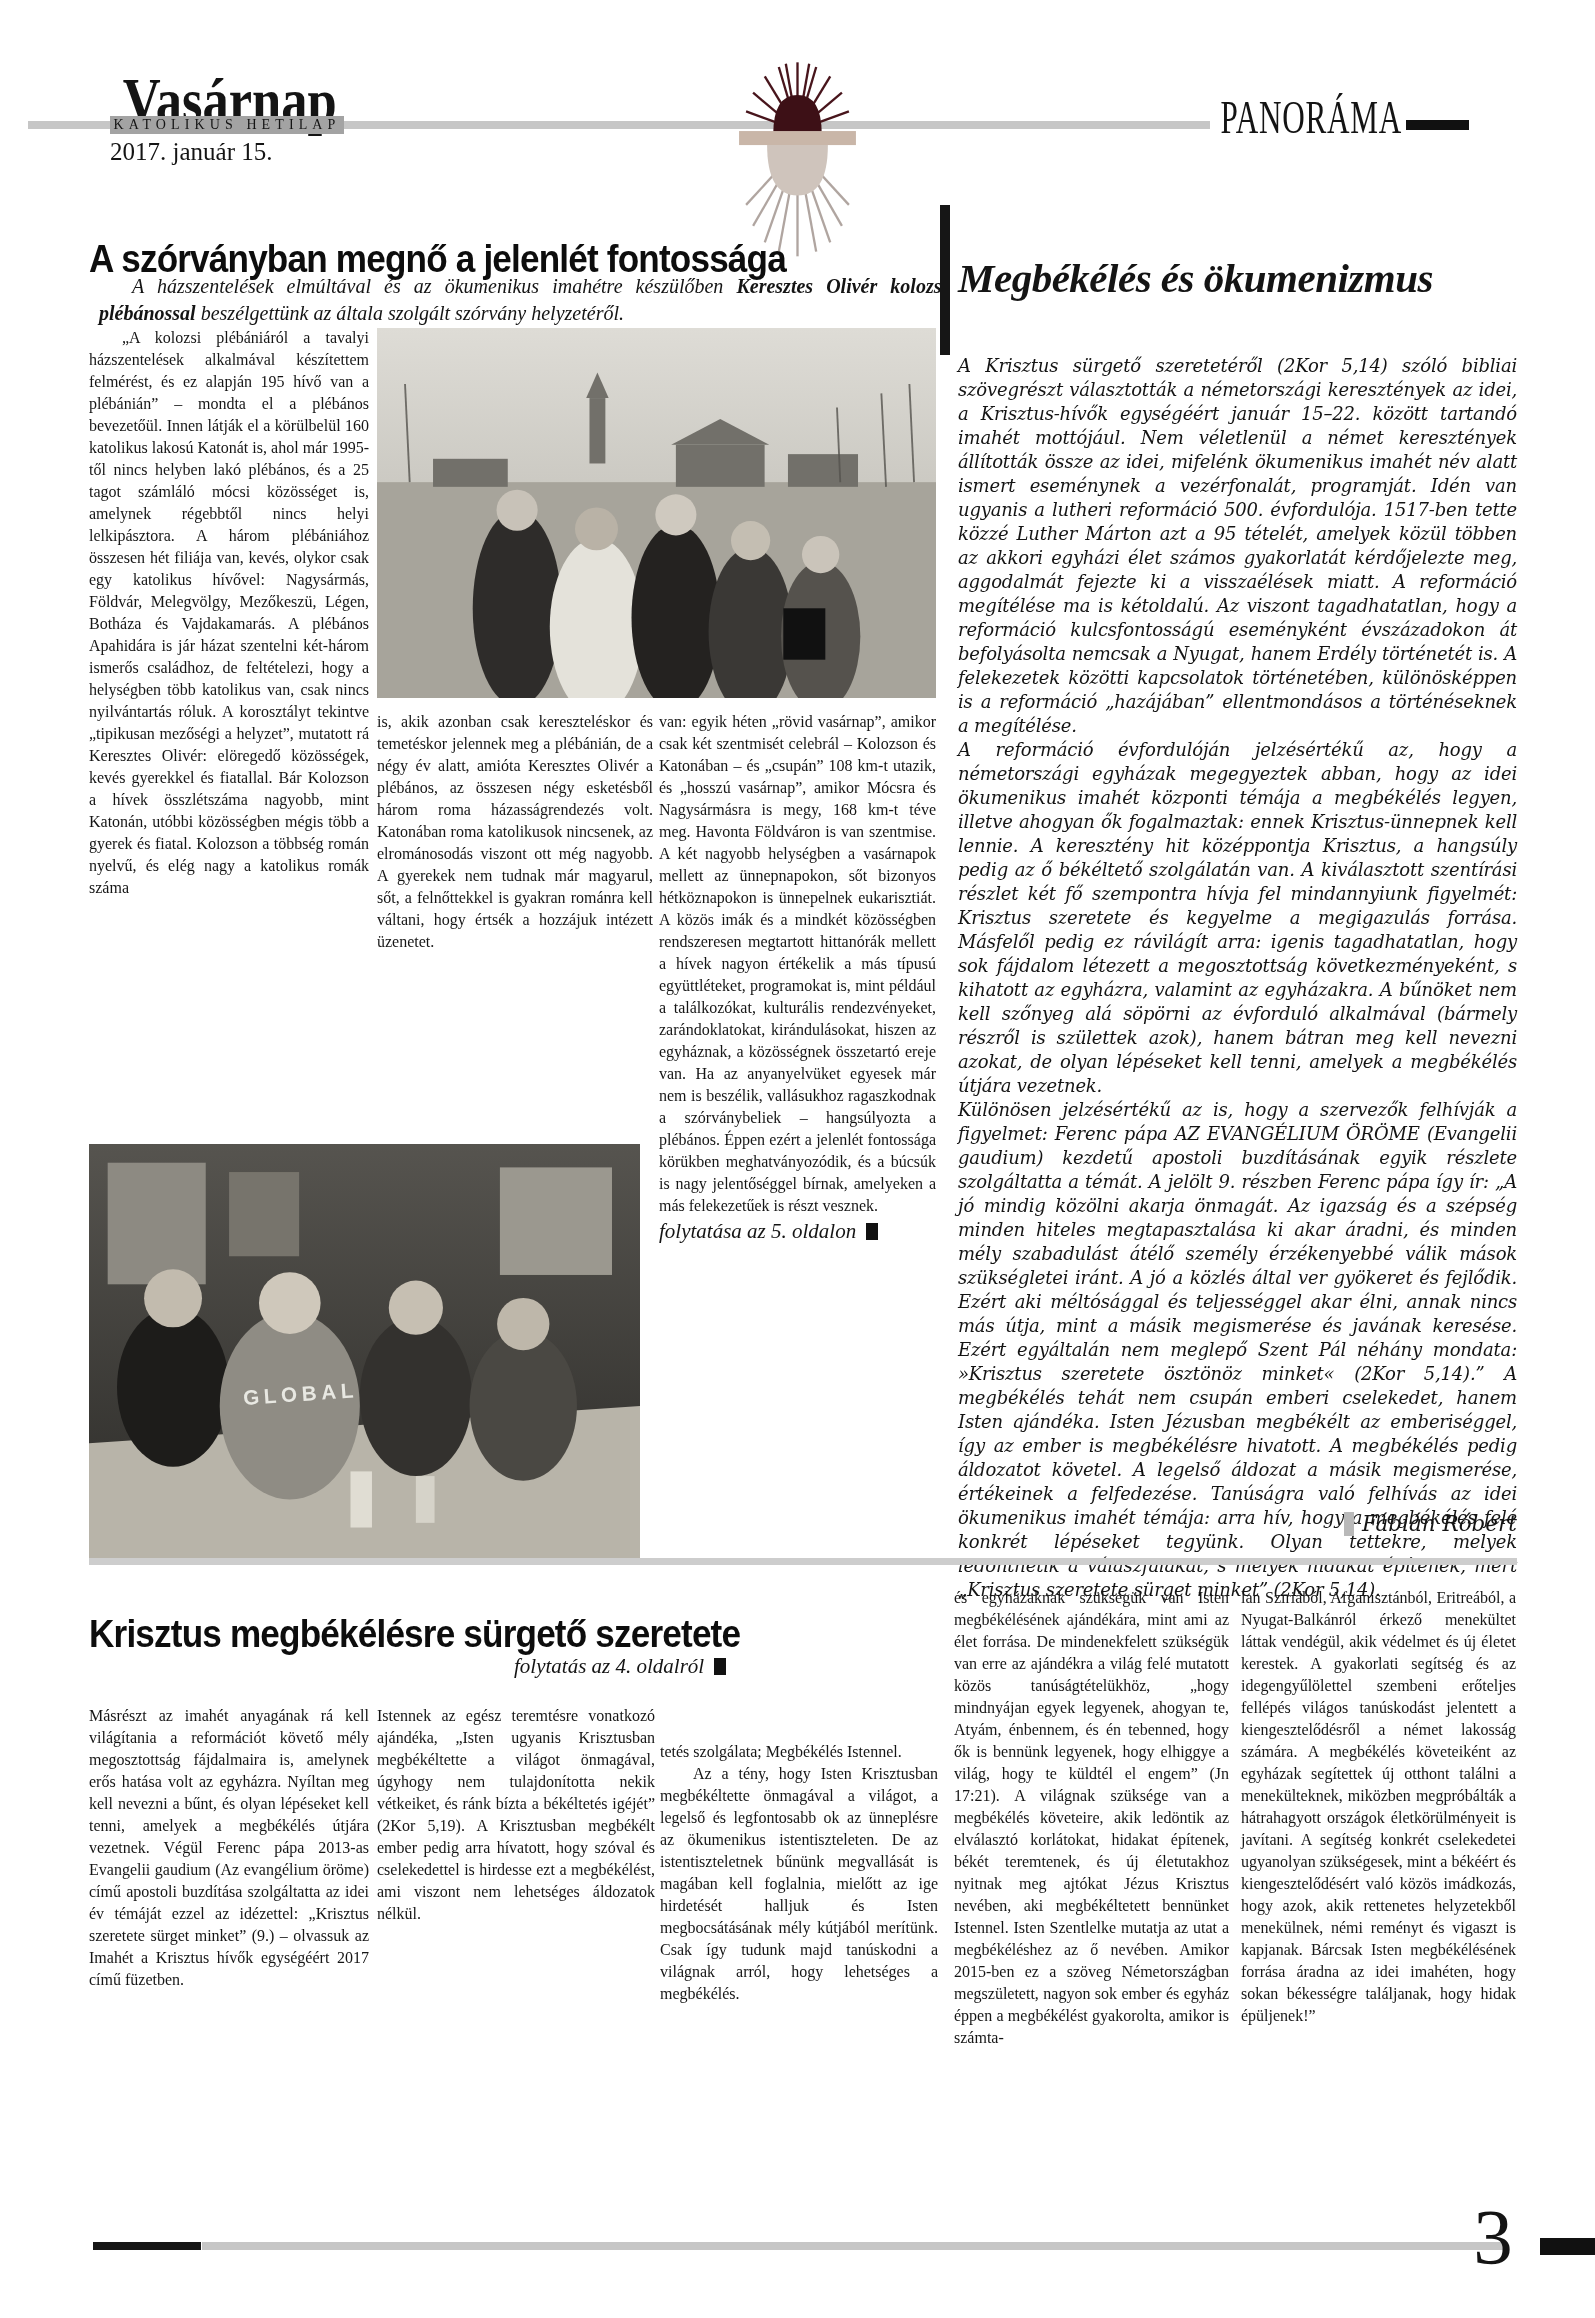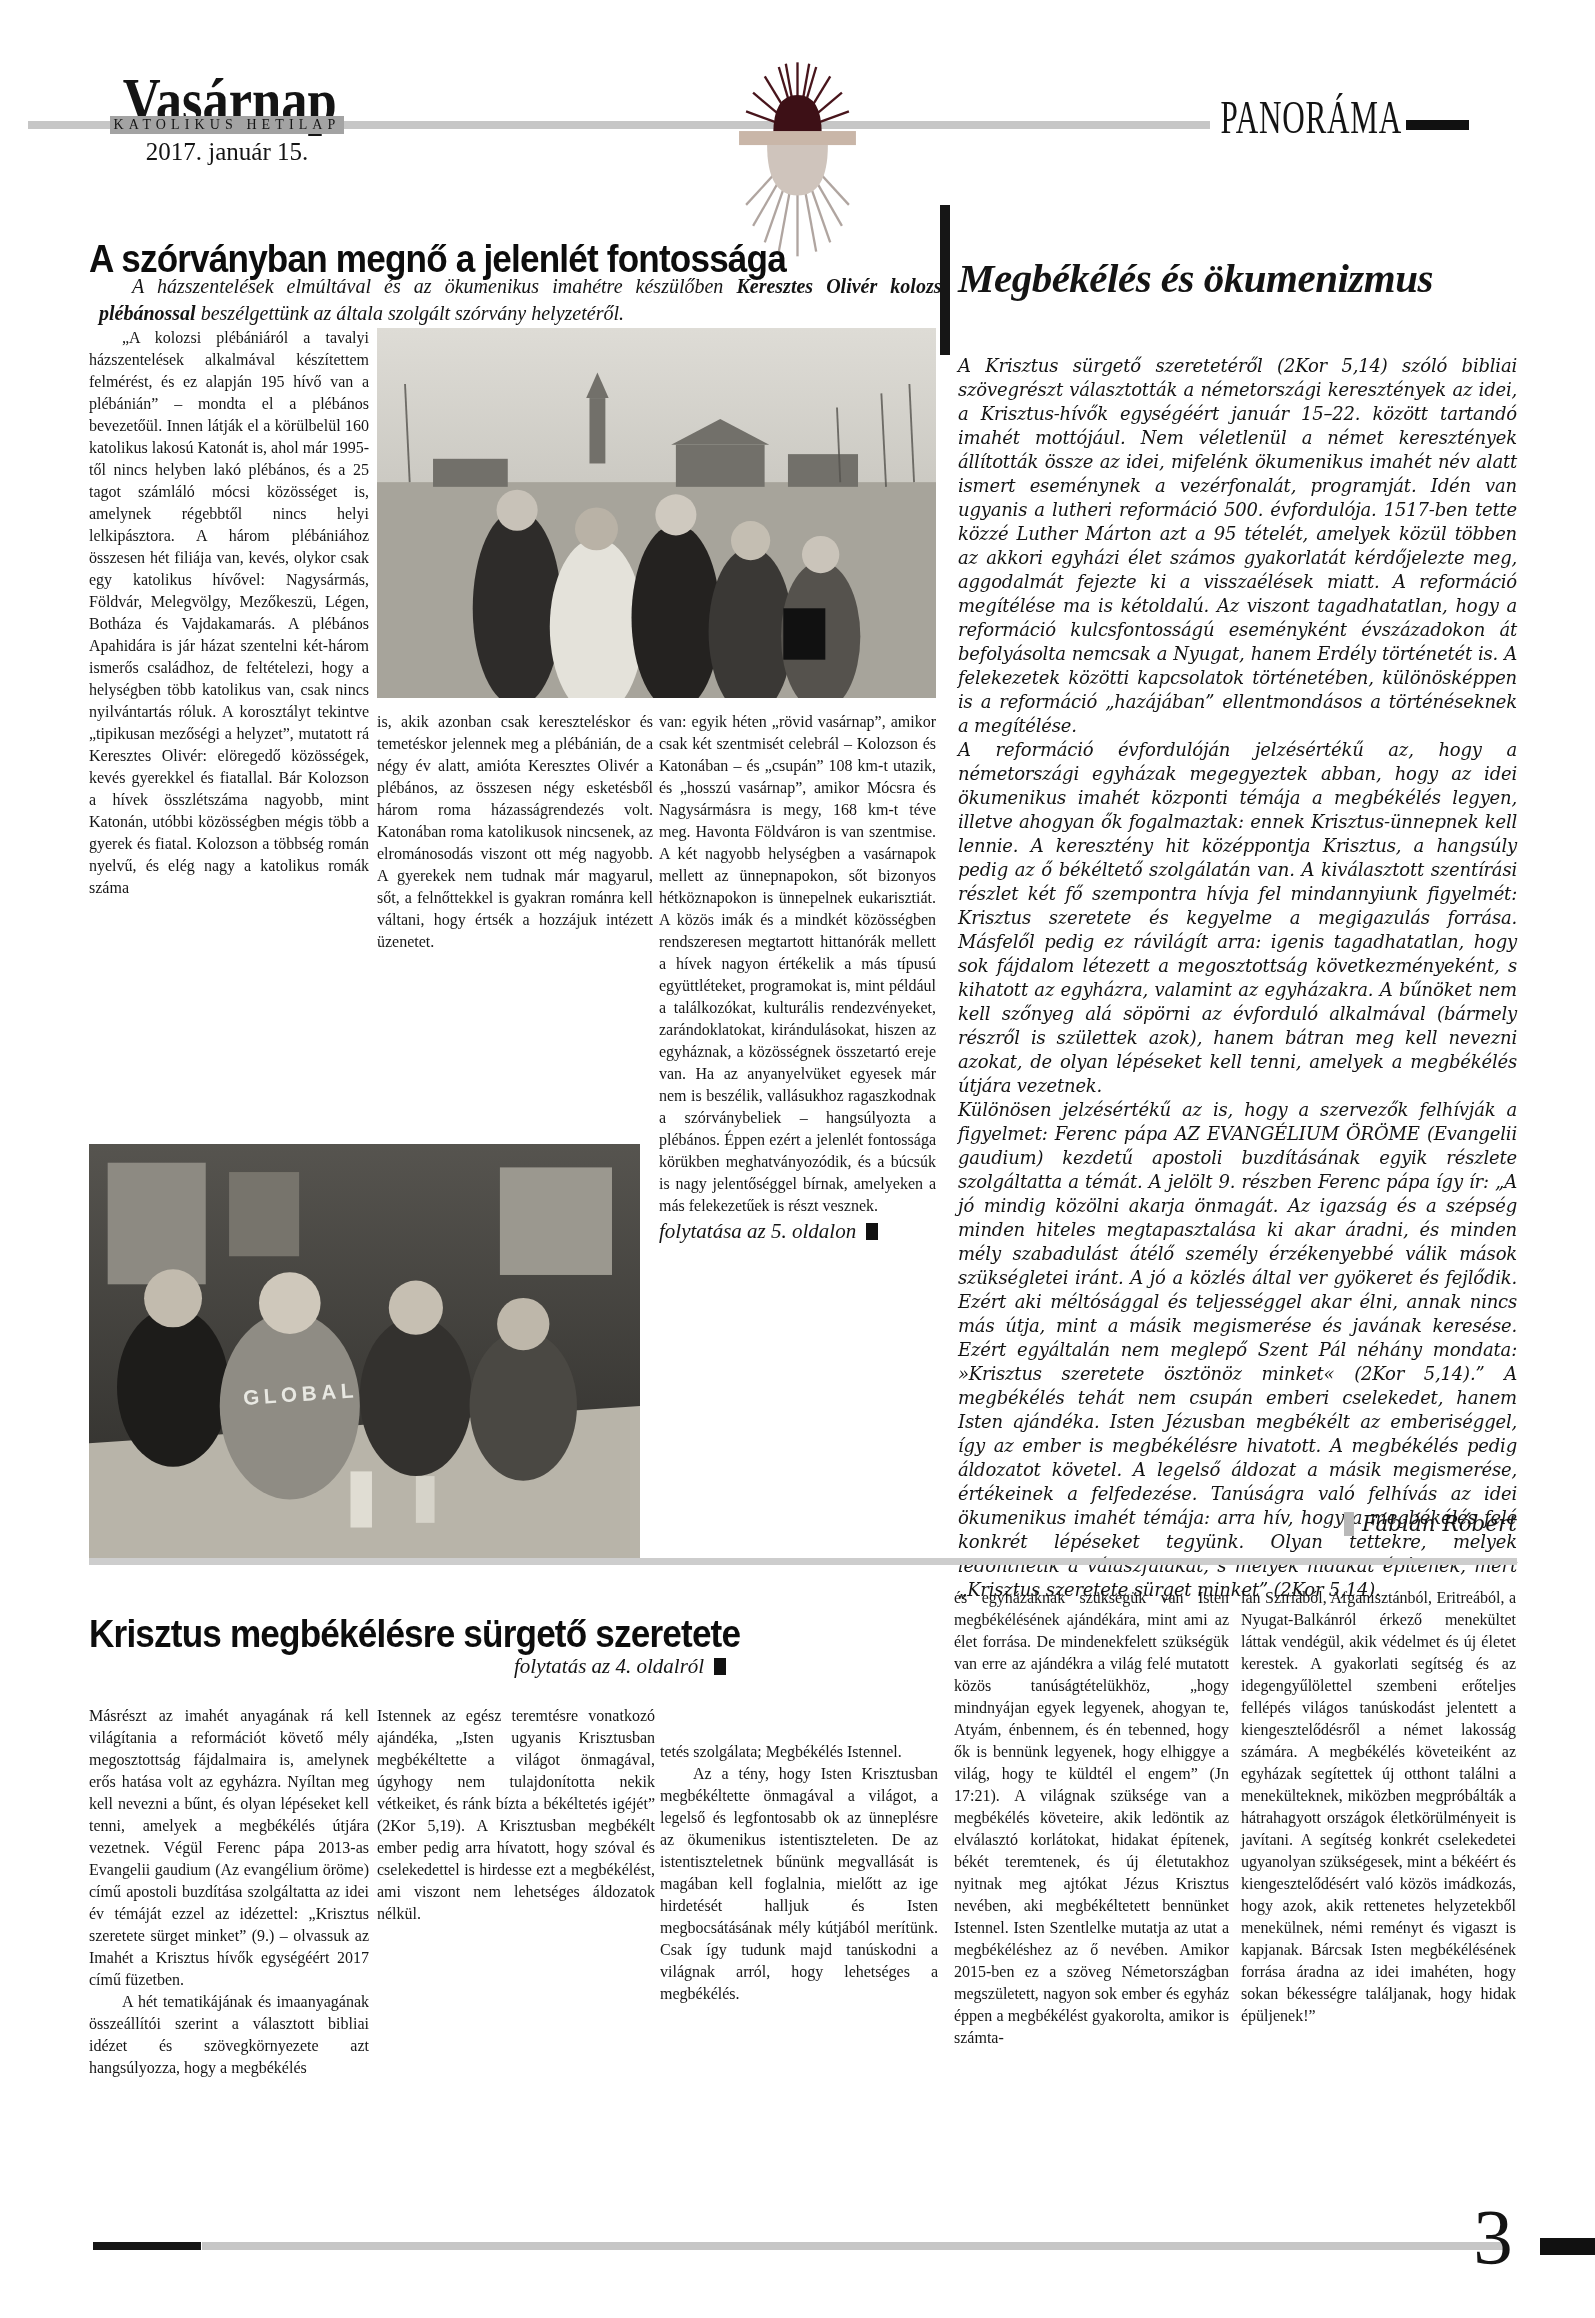--- a/index.html
+++ b/index.html
@@ -5,21 +5,21 @@
   html,body{margin:0;padding:0;background:#ffffff;}
   body{width:1595px;height:2319px;position:relative;font-family:"Liberation Serif",serif;color:#141414;}
   .abs{position:absolute;}
   p{margin:0;padding:0;}
 
   
   #logo{left:100px;top:69px;width:252px;text-align:center;font-family:"Liberation Serif",serif;
         font-weight:bold;font-size:64px;line-height:1;transform:scaleX(0.82);transform-origin:center top;white-space:nowrap;}
   #logo-sub{left:110px;top:116px;width:234px;text-align:center;font-size:14px;letter-spacing:5.1px;
         background:#a3a3a3;padding:0.9px 0;font-family:"Liberation Serif",serif;white-space:nowrap;}
-  #date{left:110px;top:138px;width:234px;text-align:center;font-size:25px;font-family:"Liberation Serif",serif;white-space:nowrap;}
+  #date{left:110px;top:138px;width:234px;font-size:25px;font-family:"Liberation Serif",serif;white-space:nowrap;}
   .mast-rule{top:121px;height:8px;background:#c6c6c6;}
   #mast-rule-l{left:28px;width:145px;}
   #mast-rule-m{left:327px;width:883px;}
   #section{left:1098px;top:90px;width:304px;text-align:right;font-family:"Liberation Serif",serif;
         font-size:38px;letter-spacing:0.9px;transform:scale(0.82,1.22);transform-origin:right top;white-space:nowrap;}
   #mast-dash{left:1406px;top:120px;width:63px;height:9.8px;background:#111;}
   #sun-icon{left:739px;top:60px;width:117px;height:201px;}
 
   
   .bodytext{font-family:"Liberation Serif",serif;font-size:16px;line-height:22px;text-align:justify;color:#151515;}
@@ -209,21 +209,20 @@
 <div class="abs" id="a2-byline"><span class="byline-bar"></span><span>Fábián Róbert</span></div>
 
 <div class="abs" id="mid-divider"></div>
 
 <h1 class="abs headline" id="a3-title">Krisztus megbékélésre sürgető szeretete</h1>
 
 <div class="abs cont-note" id="a3-cont"><span>folytatás az 4. oldalról</span><span class="blk-square"></span></div>
 
 <div class="abs bodytext" id="a3col1">
   <p>Másrészt az imahét anyagának rá kell világítania a reformációt követő mély megosztottság fájdalmaira is, amelynek erős hatása volt az egyházra. Nyíltan meg kell nevezni a bűnt, és olyan lépéseket kell tenni, amelyek a megbékélés útjára vezetnek. Végül Ferenc pápa 2013-as Evangelii gaudium (Az evangélium öröme) című apostoli buzdítása szolgáltatta az idei év témáját ezzel az idézettel: „Krisztus szeretete sürget minket” (9.) – olvassuk az Imahét a Krisztus hívők egységéért 2017 című füzetben.</p>
-  <p class="ind">A hét tematikájának és imaanyagának összeállítói szerint a választott bibliai idézet és szövegkörnyezete azt hangsúlyozza, hogy a megbékélés</p>
 </div>
 <div class="abs bodytext" id="a3col2">
   <p>Istennek az egész teremtésre vonatkozó ajándéka, „Isten ugyanis Krisztusban megbékéltette a világot önmagával, úgyhogy nem tulajdonította nekik vétkeiket, és ránk bízta a békéltetés igéjét” (2Kor 5,19). A Krisztusban megbékélt ember pedig arra hívatott, hogy szóval és cselekedettel is hirdesse ezt a megbékélést, ami viszont nem lehetséges áldozatok nélkül.</p>
 </div>
 <div class="abs bodytext" id="a3col3">
   <p>tetés szolgálata; Megbékélés Istennel.</p>
   <p class="ind">Az a tény, hogy Isten Krisztusban megbékéltette önmagával a világot, a legelső és legfontosabb ok az ünneplésre az ökumenikus istentiszteleten. De az istentiszteletnek bűnünk megvallását is magában kell foglalnia, mielőtt az ige hirdetését halljuk és Isten megbocsátásának mély kútjából merítünk. Csak így tudunk majd tanúskodni a világnak arról, hogy lehetséges a megbékélés.</p>
 </div>
 <div class="abs bodytext" id="a3col4">
   <p>és egyházaknak szükségük van Isten megbékélésének ajándékára, mint ami az élet forrása. De mindenekfelett szükségük van erre az ajándékra a világ felé mutatott közös tanúságtételükhöz, „hogy mindnyájan egyek legyenek, ahogyan te, Atyám, énbennem, és én tebenned, hogy ők is bennünk legyenek, hogy elhiggye a világ, hogy te küldtél el engem” (Jn 17:21). A világnak szüksége van a megbékélés követeire, akik ledöntik az elválasztó korlátokat, hidakat építenek, békét teremtenek, és új életutakhoz nyitnak meg ajtókat Jézus Krisztus nevében, aki megbékéltetett bennünket Istennel. Isten Szentlelke mutatja az utat a megbékéléshez az ő nevében. Amikor 2015-ben ez a szöveg Németországban megszületett, nagyon sok ember és egyház éppen a megbékélést gyakorolta, amikor is számta-</p>

